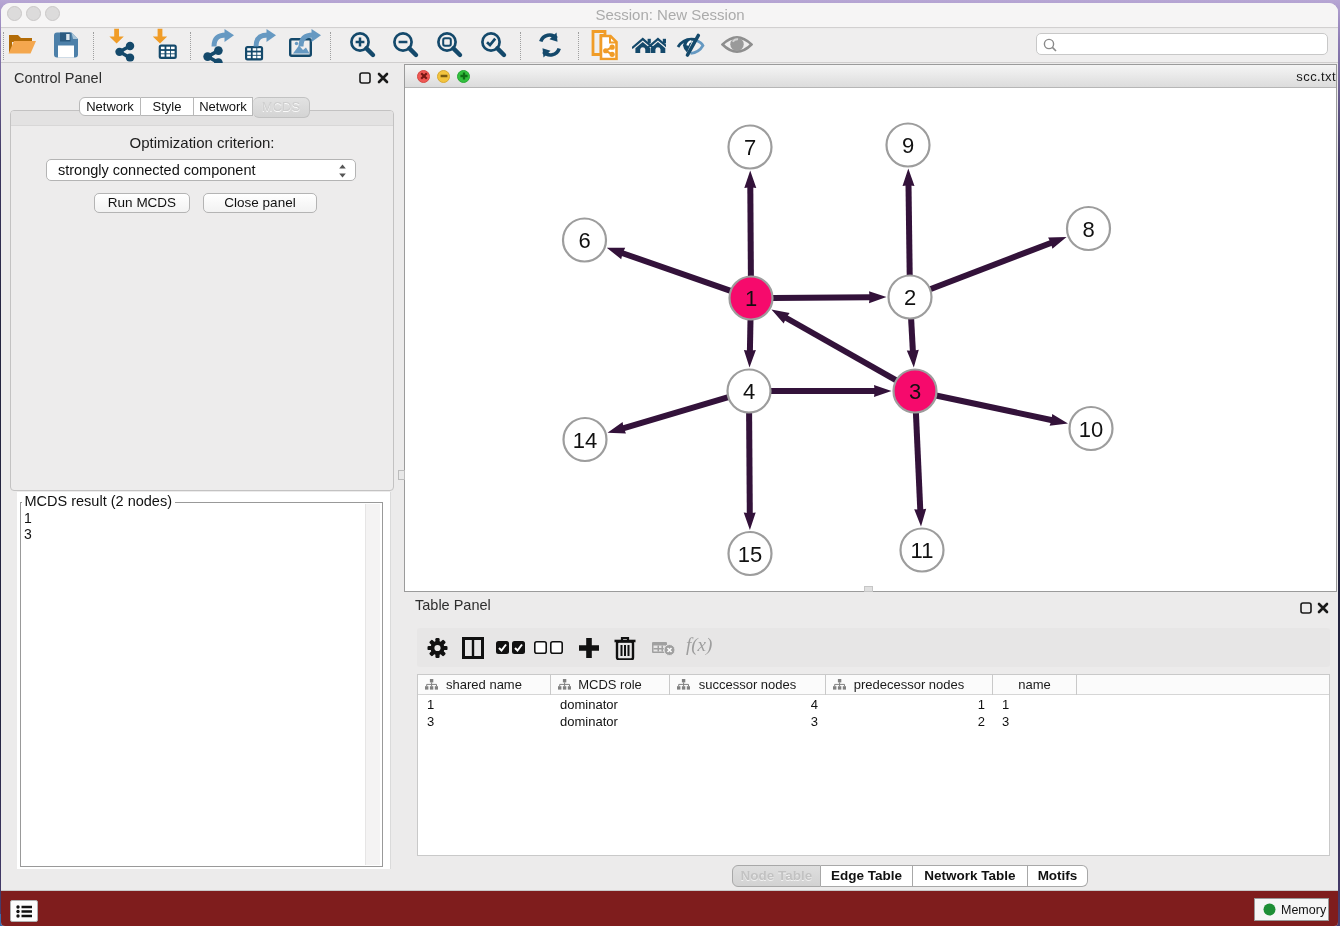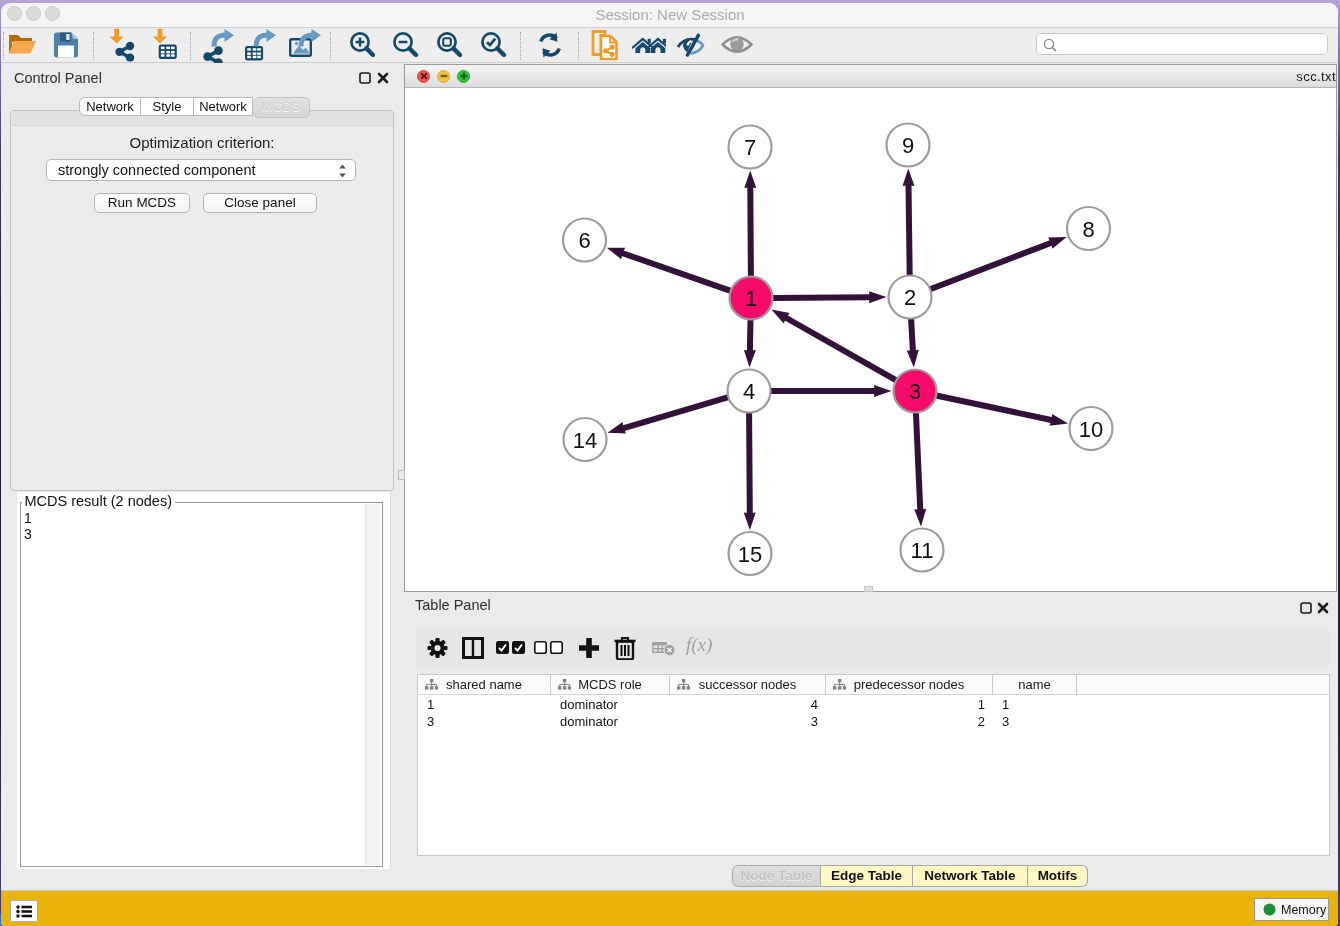--- a/index.html
+++ b/index.html
@@ -57,26 +57,26 @@
 #ttoolbar { position:absolute; left:13px; top:35px; width:913px; height:39px; background:#e7e6e6; border-radius:3px; }
 #ttoolbar > svg { position:absolute; top:50%; transform:translateY(-50%); }
 #fx { position:absolute; left:269px; top:6px; font-family:"Liberation Serif", serif; font-style:italic; font-size:19px; color:#9e9e9e; }
 #ttable { position:absolute; left:13px; top:81px; width:913px; height:182px; background:#fff; border:1px solid #c9c9c9; }
 #thead { position:absolute; left:0; top:0; width:100%; height:20px; background:#fbfbfb; border-bottom:1px solid #d6d6d6; font-size:13px; color:#1a1a1a; }
 .hcell { position:absolute; top:0; height:20px; border-right:1px solid #c9c9c9; text-align:center; line-height:20px; }
 .hicon { position:absolute; left:7px; top:4px; }
 .trow { position:absolute; left:0; width:100%; font-size:13px; color:#111; height:17px; line-height:17px; }
 .tcell { position:absolute; top:0; }
 #ttabs { position:absolute; left:288px; top:272px; height:22px; display:flex; font-size:13.5px; font-weight:bold;padding-left:40px; }
-.ttab { background:#fef9c3; border:1px solid #a8a8a8; border-left:none; padding:0; line-height:20px; color:#111; text-align:center; }
+.ttab { background:#ffffff; border:1px solid #a8a8a8; border-left:none; padding:0; line-height:20px; color:#111; text-align:center; }
 .ttab.first { border-left:1px solid #a8a8a8; border-radius:6px 0 0 6px; background:linear-gradient(#dedede,#d2d2d2); color:#c2c2c2; text-shadow:0 1px 0 #f2f2f2; }
 .ttab.last { border-radius:0 6px 6px 0; }
 
 
-#statusbar { left:0; top:890px; width:1340px; height:36px; background:#eab308; border-top:1px solid #c9c8c8; }
+#statusbar { left:0; top:890px; width:1340px; height:36px; background:#7f1d1d; border-top:1px solid #c9c8c8; }
 #listbtn { position:absolute; left:10px; top:9px; width:28px; height:22px; background:#fcfcfc; border:1px solid #b1b1b1; border-radius:2px; }
 #membtn { position:absolute; left:1254px; top:7px; width:75px; height:23px; background:#f6f6f6; border:1px solid #999; font-size:12.5px; color:#111; }
 </style>
 </head>
 <body>
 <div id="blue-corner"></div>
 <div id="app">
 <div id="pg">
 
 <div id="titlebar">

